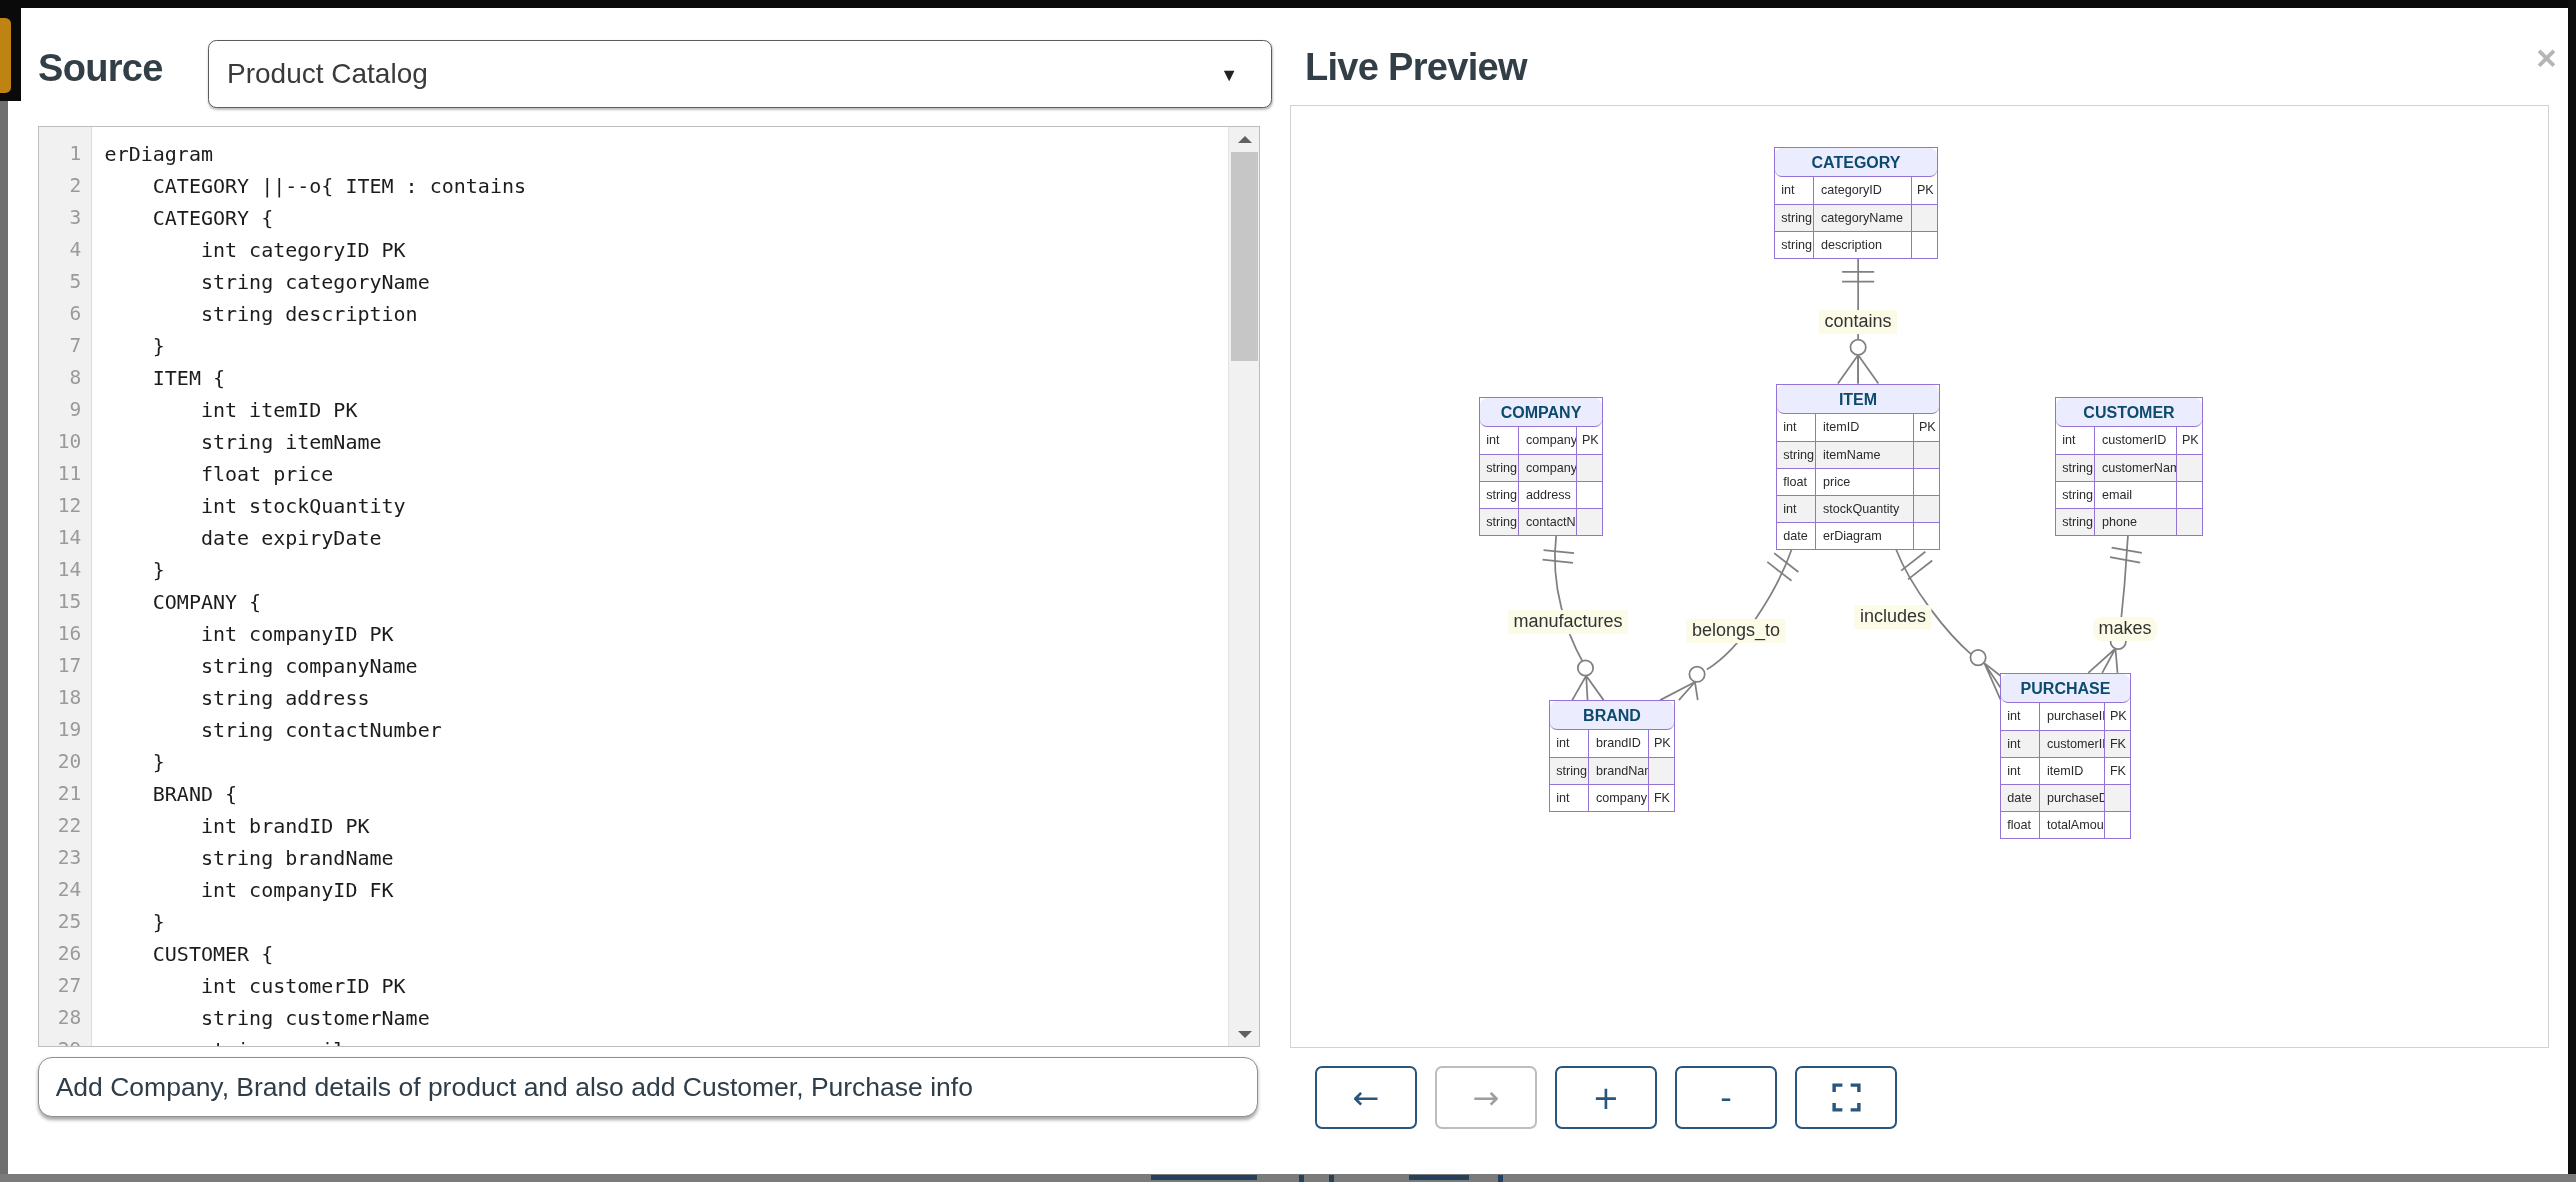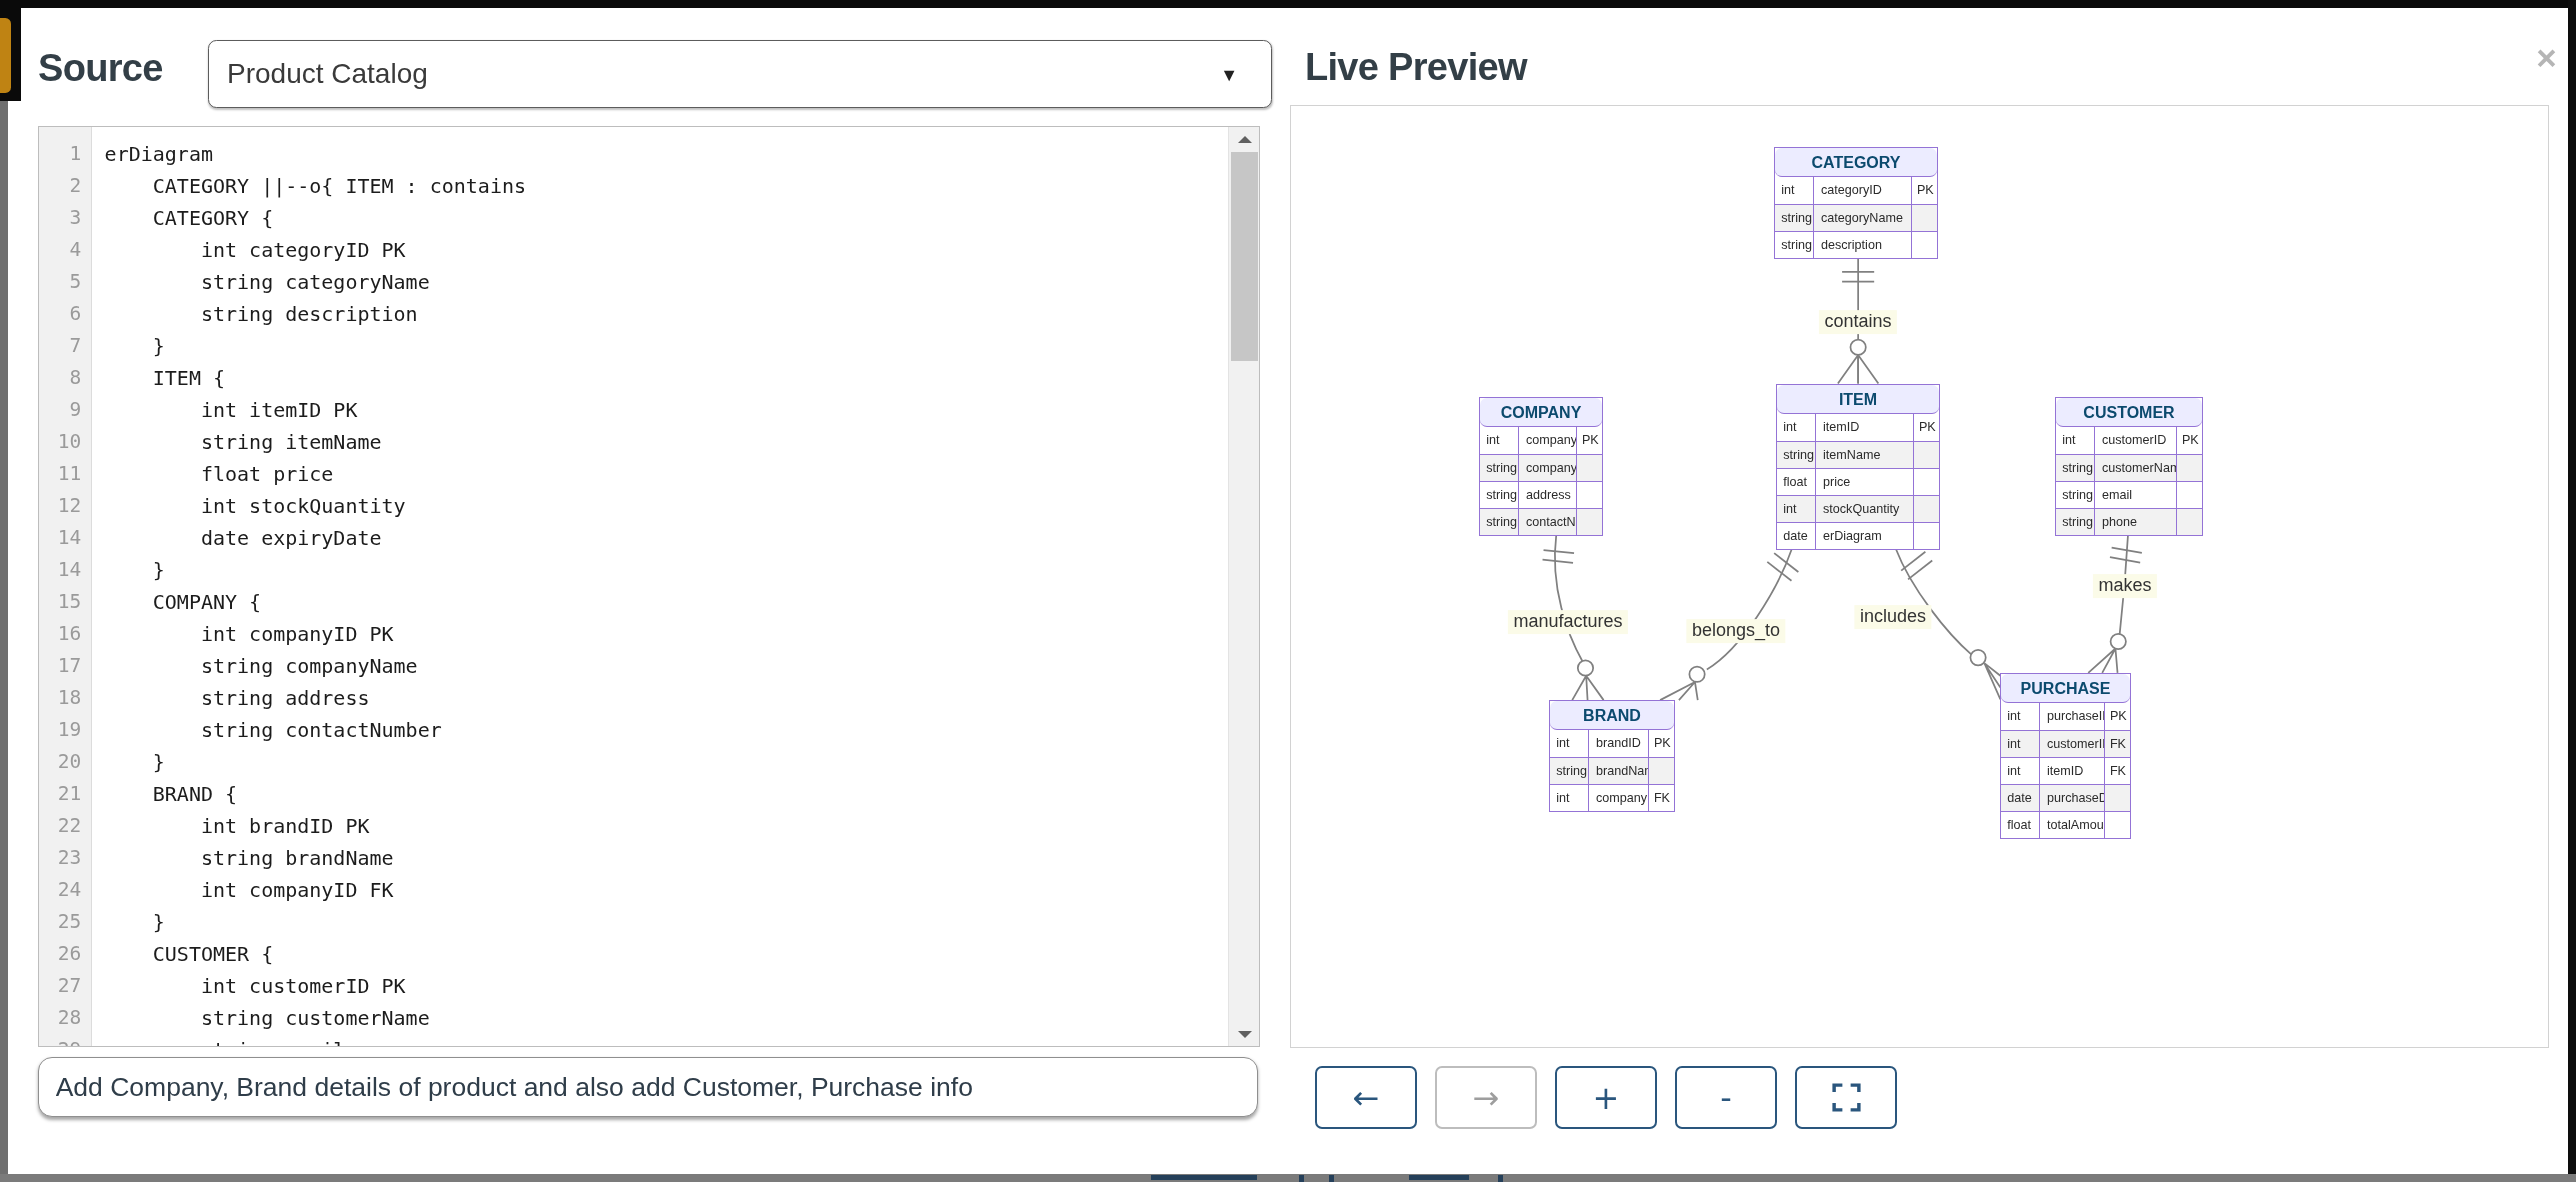--- a/index.html
+++ b/index.html
@@ -432,21 +432,21 @@
             <div class="attr-name">totalAmount</div>
             <div class="attr-key"></div>
           </div>
         </div>
       </div>
 
     <div class="rel-label" style="left:567px; top:216px;">contains</div>
     <div class="rel-label" style="left:277px; top:516px;">manufactures</div>
     <div class="rel-label" style="left:445px; top:525px;">belongs_to</div>
     <div class="rel-label" style="left:602px; top:511px;">includes</div>
-    <div class="rel-label" style="left:834px; top:480px;">makes</div>
+    <div class="rel-label" style="left:834px; top:523px;border-radius:9px;">makes</div>
   </div>
 
   <div class="tb-btn" style="left:1315px;">
     <span>←</span>
   </div>
   <div class="tb-btn disabled" style="left:1435px;">
     <span>→</span>
   </div>
   <div class="tb-btn" style="left:1555px;">
     <span>+</span>

